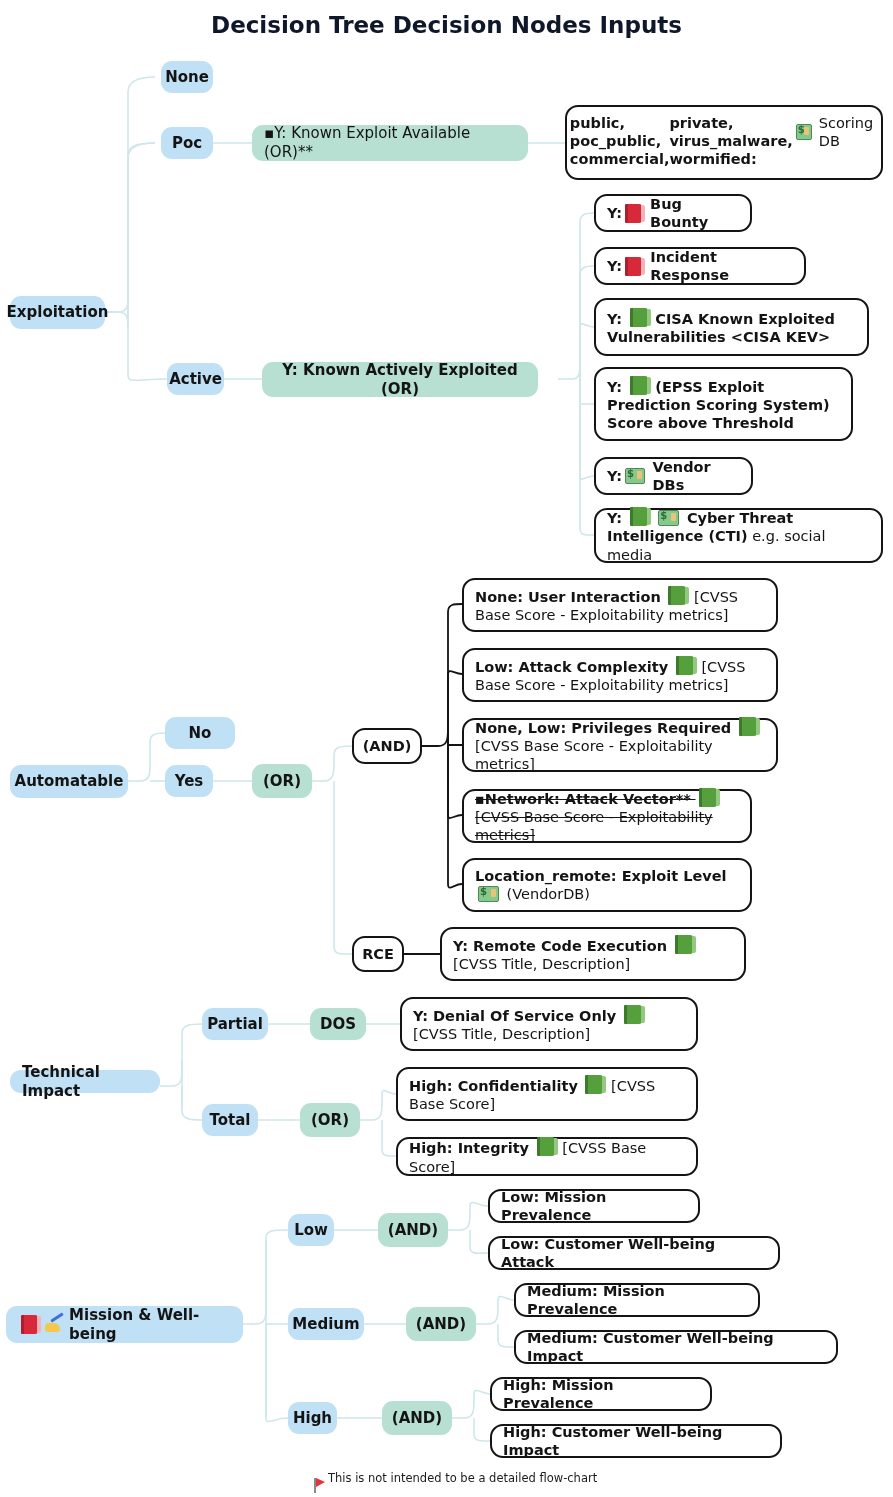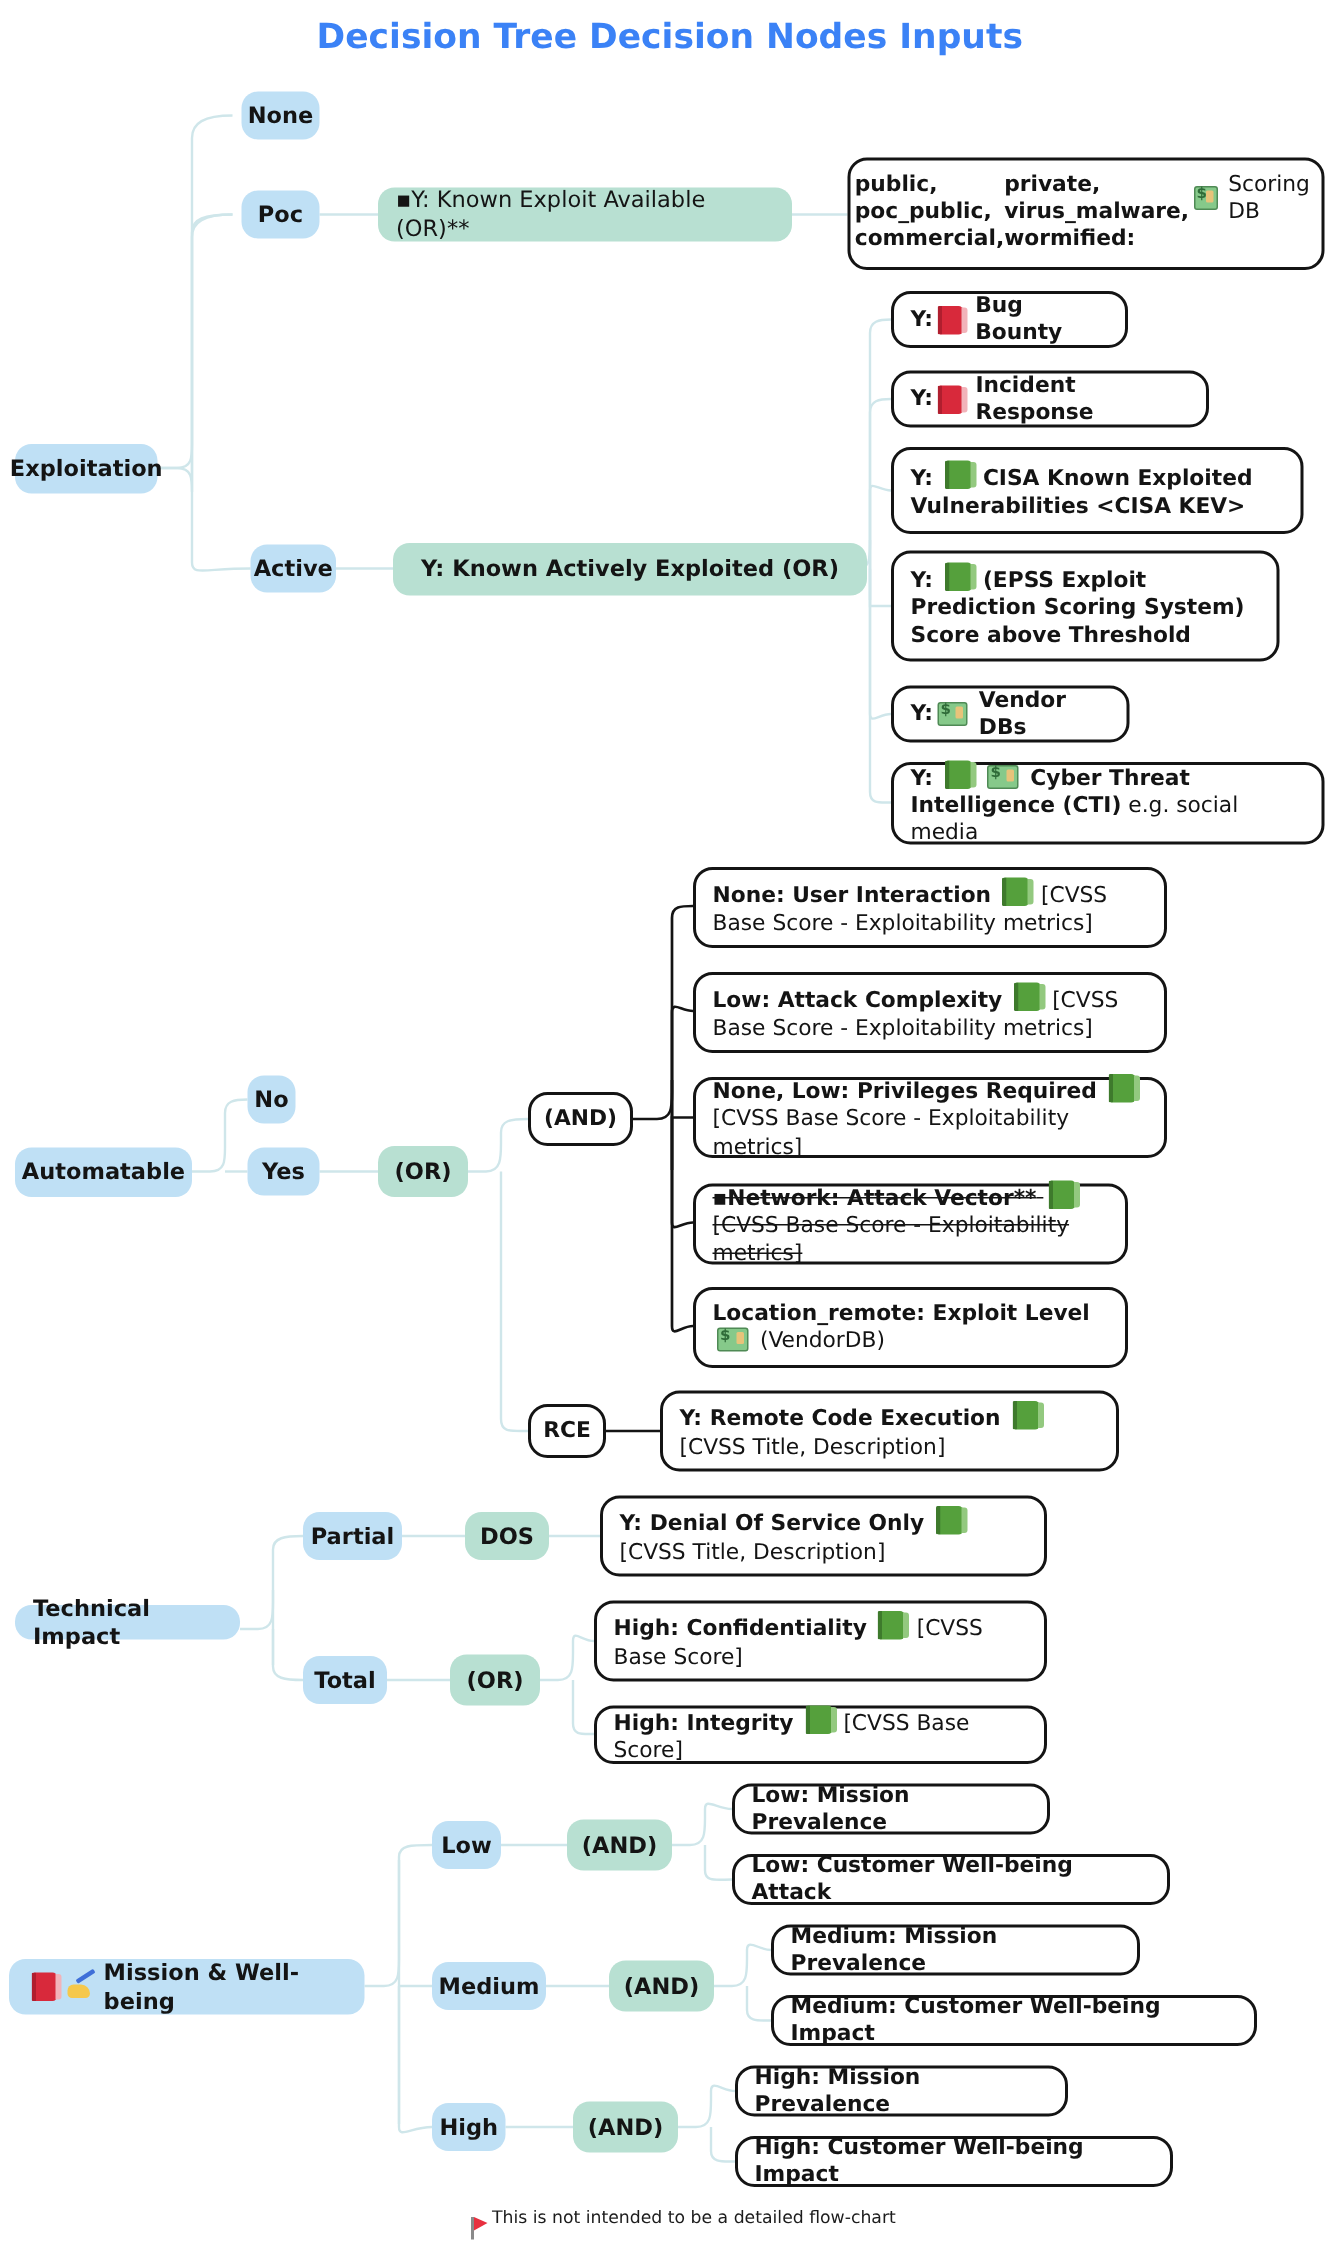--- a/index.html
+++ b/index.html
@@ -1,20 +1,20 @@
 <!DOCTYPE html>
 <html><head>
 <meta charset="utf-8">
 <style>
   html,body{margin:0;padding:0;background:#ffffff;}
   body{width:893px;height:1497px;position:relative;overflow:hidden;
        font-family:"DejaVu Sans","Liberation Sans",sans-serif;color:#141414;}
 
   #title{position:absolute;left:0;top:12px;width:893px;text-align:center;
-         font-size:23px;font-weight:bold;letter-spacing:0px;color:#3b82f6;}
+         font-size:23px;font-weight:bold;letter-spacing:0px;color:#0f172a;}
 
   
   .node{position:absolute;box-sizing:border-box;display:flex;align-items:center;
         line-height:1.25;}
   .pill{border-radius:11px;padding:6px 12px;font-weight:bold;font-size:15px;}
   .blue{background:#bfe0f5;}
   .green{background:#b8e0d2;}
   .boxed{background:#ffffff;border:2px solid #141414;border-radius:13px;
          padding:7px 11px;font-size:14.5px;}
   .boxed.center{justify-content:center;font-weight:bold;}
@@ -150,21 +150,21 @@
   <span style="display:flex;align-items:center;">
     <span class="ico money"></span>
     <span class="n" style="margin-left:4px;">Scoring DB</span>
   </span>
 </div>
 
 <div class="node pill blue" style="left:167px;top:363px;width:57px;height:32px;justify-content:center;">
   <span>Active</span>
 </div>
 
-<div class="node pill green" style="left:262px;top:362px;width:316px;height:35px;justify-content:center;text-align:center;">
+<div class="node pill green" style="left:262px;top:362px;width:276px;height:35px;justify-content:center;text-align:center;">
   <span>Y: Known Actively Exploited (OR)</span>
 </div>
 
 <div class="node boxed" style="left:594px;top:194px;width:158px;height:38px;">
   <span class="b">Y:</span>
   <span class="ico book red"></span>
   <span class="b" style="margin-left:5px;">Bug Bounty</span>
 </div>
 
 <div class="node boxed" style="left:594px;top:247px;width:212px;height:38px;">
@@ -201,21 +201,21 @@
     <span class="ico book green2"></span>
     <span class="ico money"></span>
     <span class="b">Cyber Threat Intelligence (CTI)</span><span class="n"> e.g. social media</span>
   </span>
 </div>
 
 <div class="node pill blue" style="left:10px;top:765px;width:118px;height:33px;justify-content:center;">
   <span>Automatable</span>
 </div>
 
-<div class="node pill blue" style="left:165px;top:717px;width:32px;height:32px;justify-content:center;">
+<div class="node pill blue" style="left:165px;top:717px;width:70px;height:32px;justify-content:center;">
   <span>No</span>
 </div>
 
 <div class="node pill blue" style="left:165px;top:765px;width:48px;height:32px;justify-content:center;">
   <span>Yes</span>
 </div>
 
 <div class="node pill green" style="left:252px;top:764px;width:60px;height:34px;justify-content:center;">
   <span>(OR)</span>
 </div>

